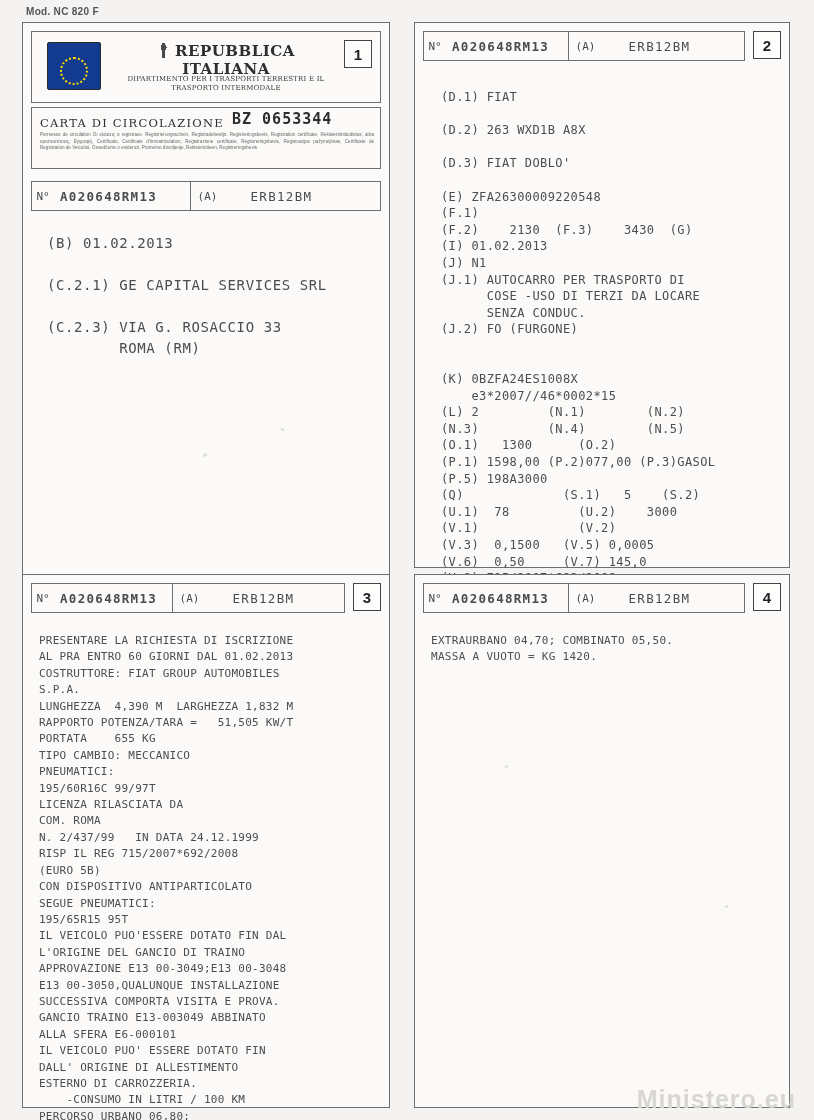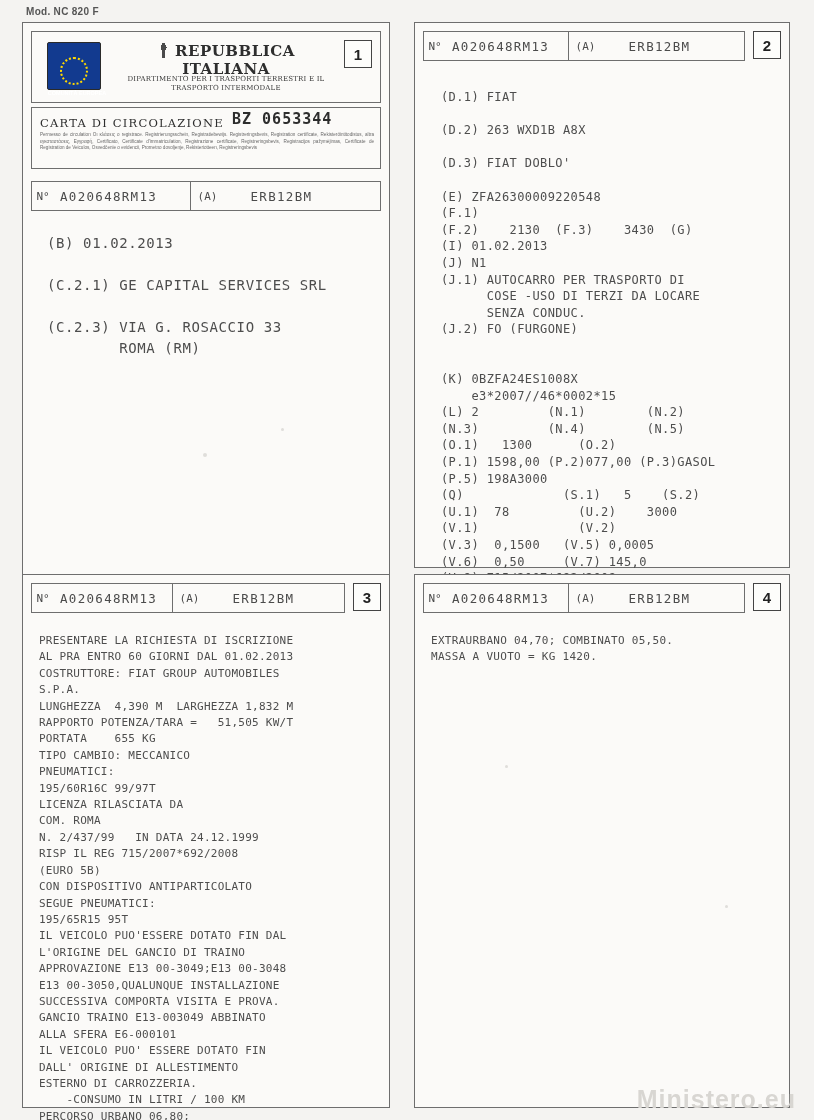--- a/index.html
+++ b/index.html
@@ -108,21 +108,21 @@
     font-family:"Liberation Sans",sans-serif;
     font-size:4.6px;line-height:1.45;color:#6a6a6a;
     text-align:justify;
   }
   .idbox{
     position:absolute;left:8px;right:8px;height:30px;
     border:1px solid #6e6e6e;box-sizing:border-box;
     display:flex;align-items:center;
   }
   .idbox .cell-n{width:22px;text-align:center;font-size:11px;color:#4a4a4a;}
-  .idbox .v1{flex:1;font-size:12.5px;letter-spacing:1.3px;color:#4b4b4b;padding-left:6px;}
+  .idbox .v1{flex:1;font-size:12.5px;letter-spacing:1.3px;color:#4b4b4b;padding-left:6px;font-weight:bold;}
   .idbox .sep{width:1px;align-self:stretch;background:#6e6e6e;}
   .idbox .cell-a{width:34px;text-align:center;font-size:11px;color:#4a4a4a;}
   .idbox .v2{flex:1;font-size:12.5px;letter-spacing:1.3px;color:#4b4b4b;padding-left:26px;}
 
   .body-lines{
     position:absolute;
     font-family:"DejaVu Sans Mono",monospace;
     white-space:pre;
     color:#4d4d4d;
   }

